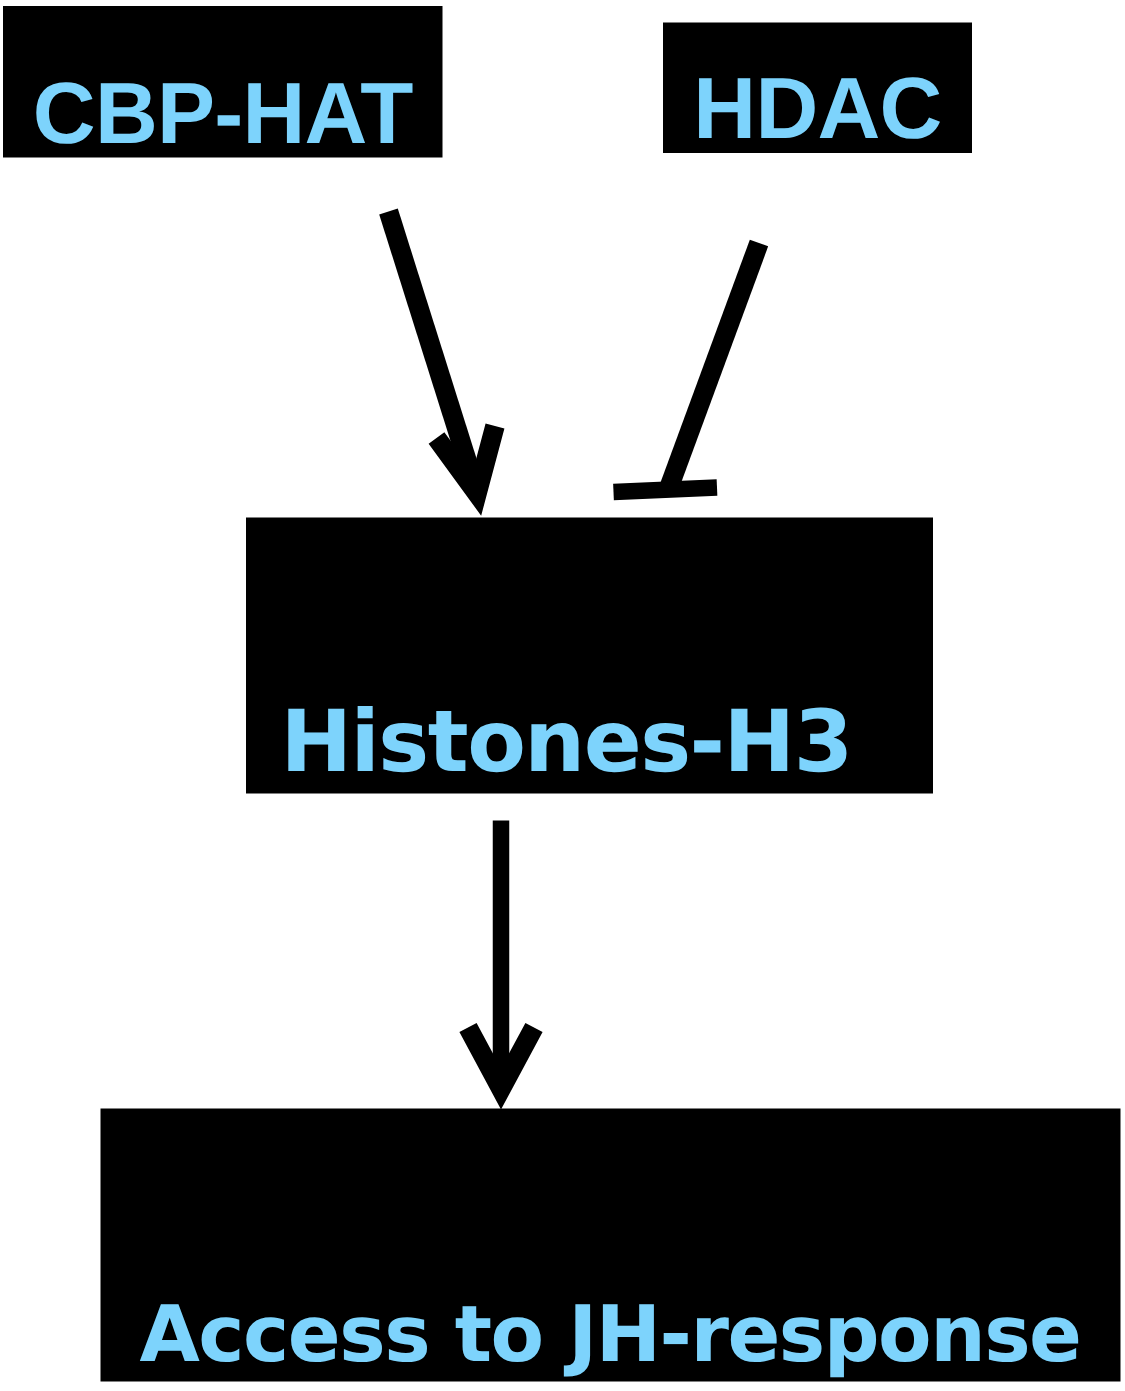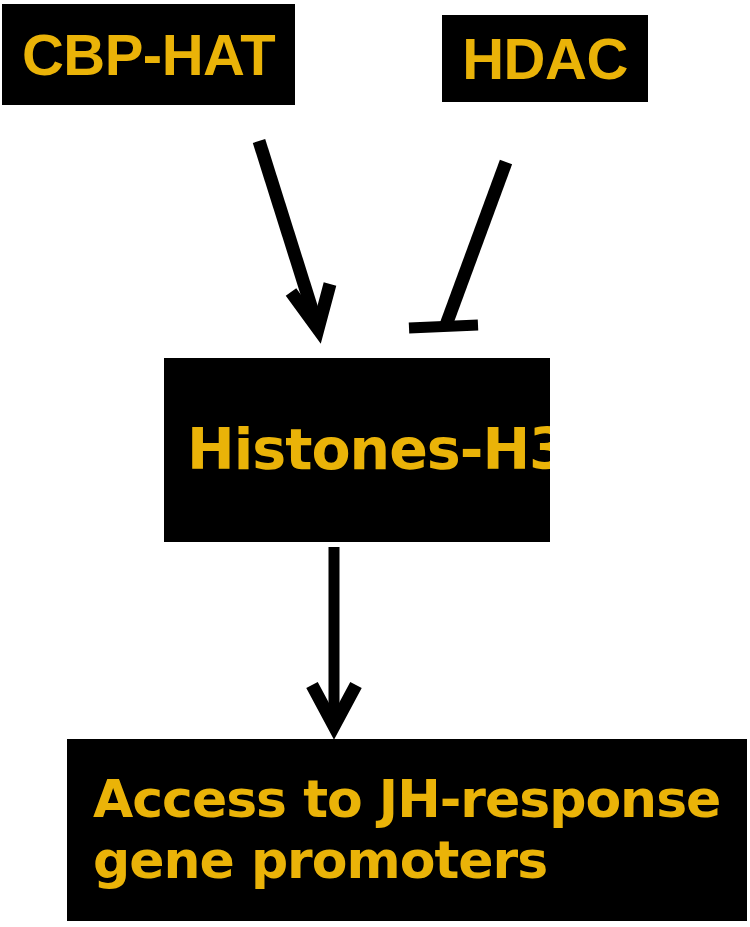--- a/index.html
+++ b/index.html
@@ -14,25 +14,25 @@
   #diagram-canvas {
     position: relative;
     width: 750px;
     height: 927px;
     background: #ffffff;
     overflow: hidden;
   }
   .node-box {
     position: absolute;
     background: #000000;
-    color: #eab308;
+    color: #7dd3fc;
     box-sizing: border-box;
     display: flex;
     flex-direction: column;
-    justify-content: center;
+    justify-content: flex-end;
     overflow: hidden;
   }
   
   .node-box.top {
     align-items: center;
     text-align: center;
   }
   .node-box.top .node-label {
     font-family: "Liberation Sans", sans-serif;
     font-weight: bold;
@@ -60,22 +60,22 @@
   }
   #box-cbp-hat .node-label { font-size: 58px; }
 
   #box-hdac {
     left: 442px; top: 15px;
     width: 206px; height: 87px;
   }
   #box-hdac .node-label { font-size: 58px; }
 
   #box-histones {
-    left: 164px; top: 358px;
-    width: 386px; height: 184px;
+    left: 164px; top: 345px;
+    width: 458px; height: 184px;
     padding-left: 23px;
   }
   #box-histones .node-label { font-size: 57px; }
 
   #box-access {
     left: 67px; top: 739px;
     width: 680px; height: 182px;
     padding-left: 26px;
   }
   #box-access .node-label { font-size: 52px; }
@@ -118,16 +118,15 @@
   <div class="node-box top" id="box-hdac">
     <span class="node-label">HDAC</span>
   </div>
 
   <div class="node-box stacked" id="box-histones">
     <span class="node-label">Histones-H3</span>
   </div>
 
   <div class="node-box stacked" id="box-access">
     <span class="node-label">Access to JH-response</span>
-    <span class="node-label">gene promoters</span>
   </div>
 
 </div>
 
 </body></html>

